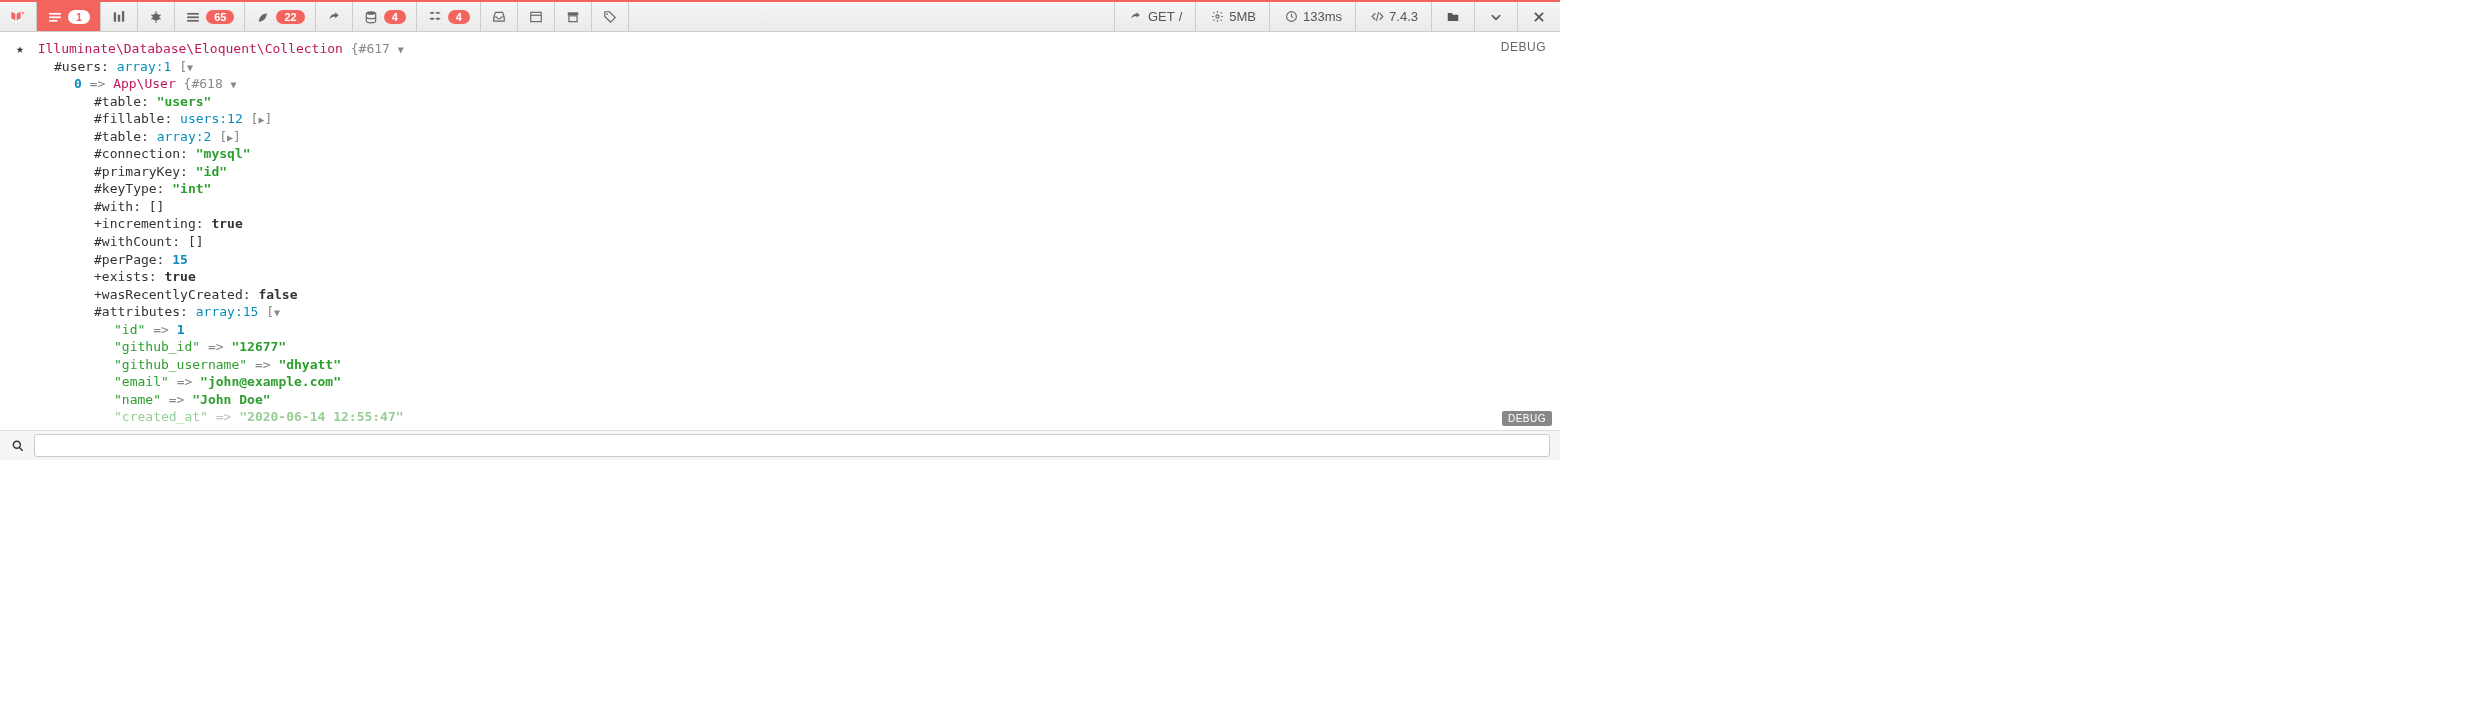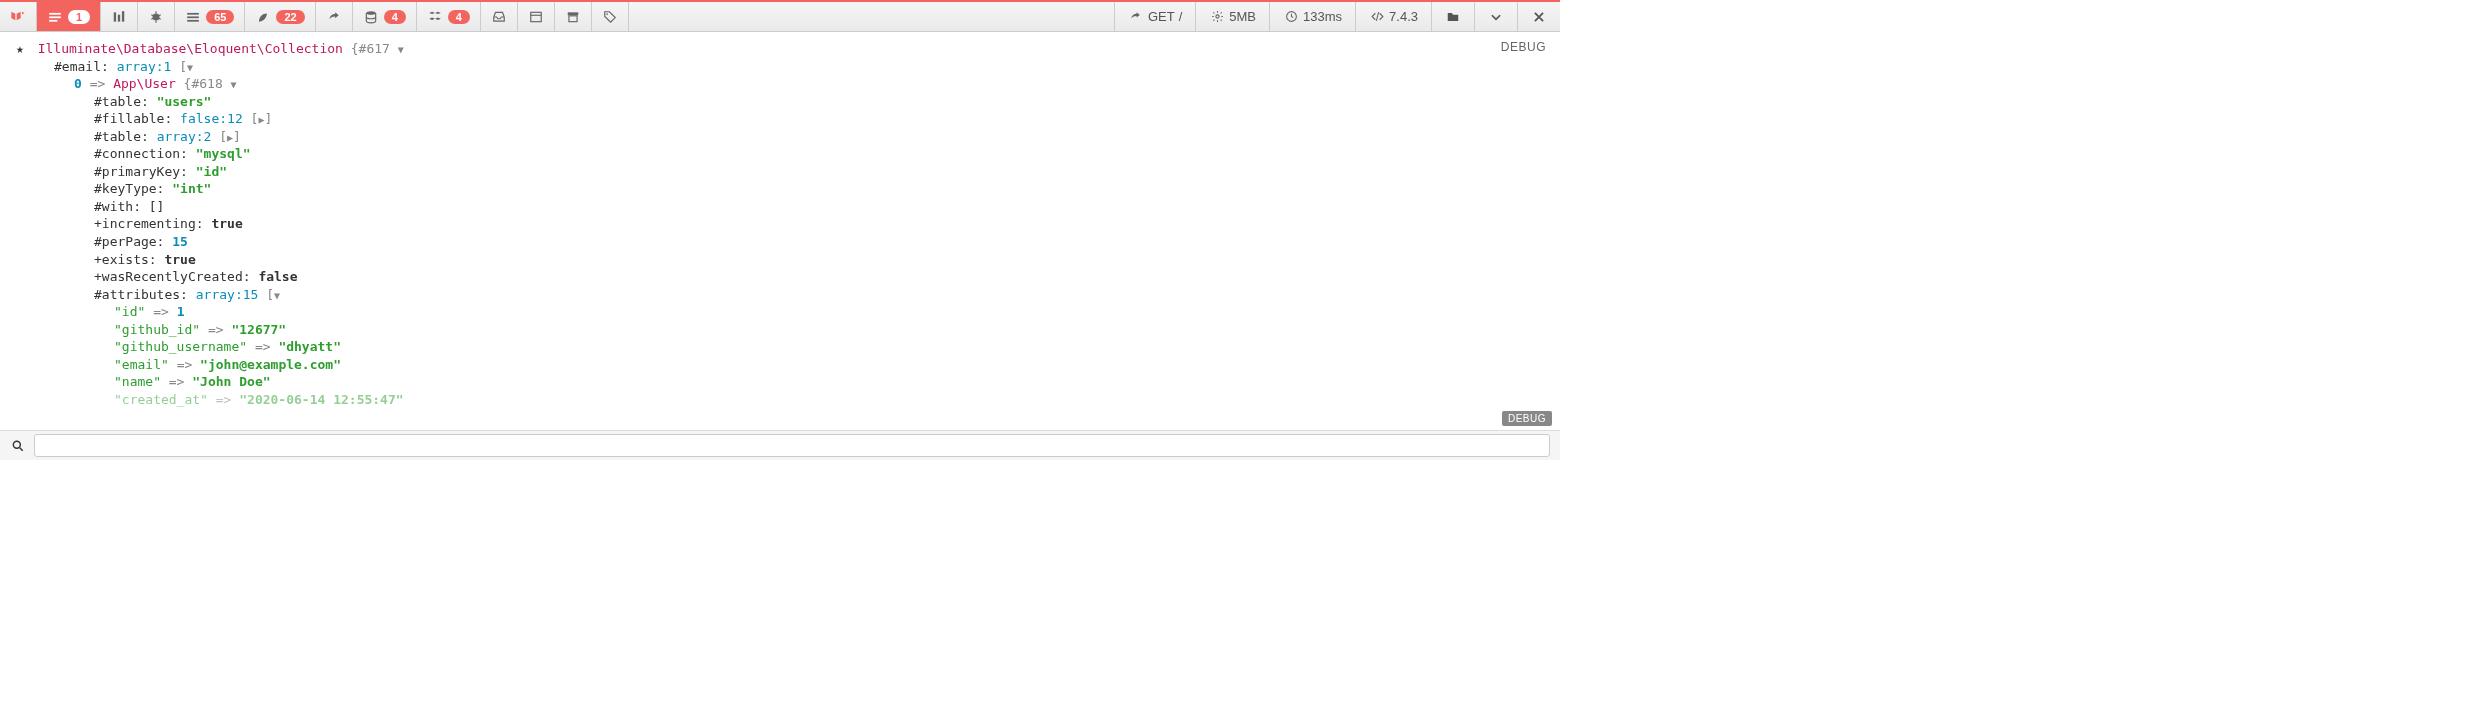--- a/index.html
+++ b/index.html
@@ -201,30 +201,31 @@
     <span class="icon">
       <svg viewBox="0 0 24 24" width="14" height="14" fill="none" stroke="#555" stroke-width="3">
           <path d="M5 5l14 14M19 5L5 19"></path>
         </svg>
     </span>
   </div>
 </div>
 
 <div class="content">
   <div class="line"><span class="star">★</span> <span class="class-name">Illuminate\Database\Eloquent\Collection</span> <span class="obj-id">{</span><span class="obj-id">#617</span> <span class="caret">▼</span></div>
-  <div class="line indent1"><span class="prop">#email:</span> <span class="arr">array:1</span> <span class="obj-id">[</span><span class="caret">▼</span></div>
+  <div class="line indent1"><span class="prop">#users:</span> <span class="arr">array:1</span> <span class="obj-id">[</span><span class="caret">▼</span></div>
   <div class="line indent2"><span class="num">0</span> <span class="arrow">=&gt;</span> <span class="class-name">App\User</span> <span class="obj-id">{</span><span class="obj-id">#618</span> <span class="caret">▼</span></div>
   <div class="line indent3"><span class="prop">#table:</span> <span class="str">"users"</span></div>
-  <div class="line indent3"><span class="prop">#fillable:</span> <span class="arr">false:12</span> <span class="obj-id">[</span><span class="caret">▶</span><span class="obj-id">]</span></div>
+  <div class="line indent3"><span class="prop">#fillable:</span> <span class="arr">users:12</span> <span class="obj-id">[</span><span class="caret">▶</span><span class="obj-id">]</span></div>
   <div class="line indent3"><span class="prop">#table:</span> <span class="arr">array:2</span> <span class="obj-id">[</span><span class="caret">▶</span><span class="obj-id">]</span></div>
   <div class="line indent3"><span class="prop">#connection:</span> <span class="str">"mysql"</span></div>
   <div class="line indent3"><span class="prop">#primaryKey:</span> <span class="str">"id"</span></div>
   <div class="line indent3"><span class="prop">#keyType:</span> <span class="str">"int"</span></div>
   <div class="line indent3"><span class="prop">#with:</span> <span class="prop">[]</span></div>
   <div class="line indent3"><span class="prop">+incrementing:</span> <span class="bool">true</span></div>
+  <div class="line indent3"><span class="prop">#withCount:</span> <span class="prop">[]</span></div>
   <div class="line indent3"><span class="prop">#perPage:</span> <span class="num">15</span></div>
   <div class="line indent3"><span class="prop">+exists:</span> <span class="bool">true</span></div>
   <div class="line indent3"><span class="prop">+wasRecentlyCreated:</span> <span class="bool">false</span></div>
   <div class="line indent3"><span class="prop">#attributes:</span> <span class="arr">array:15</span> <span class="obj-id">[</span><span class="caret">▼</span></div>
   <div class="line indent4"><span class="key-str">"id"</span> <span class="arrow">=&gt;</span> <span class="num">1</span></div>
   <div class="line indent4"><span class="key-str">"github_id"</span> <span class="arrow">=&gt;</span> <span class="str">"12677"</span></div>
   <div class="line indent4"><span class="key-str">"github_username"</span> <span class="arrow">=&gt;</span> <span class="str">"dhyatt"</span></div>
   <div class="line indent4"><span class="key-str">"email"</span> <span class="arrow">=&gt;</span> <span class="str">"john@example.com"</span></div>
   <div class="line indent4"><span class="key-str">"name"</span> <span class="arrow">=&gt;</span> <span class="str">"John Doe"</span></div>
   <div class="line indent4" style="opacity:0.5"><span class="key-str">"created_at"</span> <span class="arrow">=&gt;</span> <span class="str">"2020-06-14 12:55:47"</span></div>

